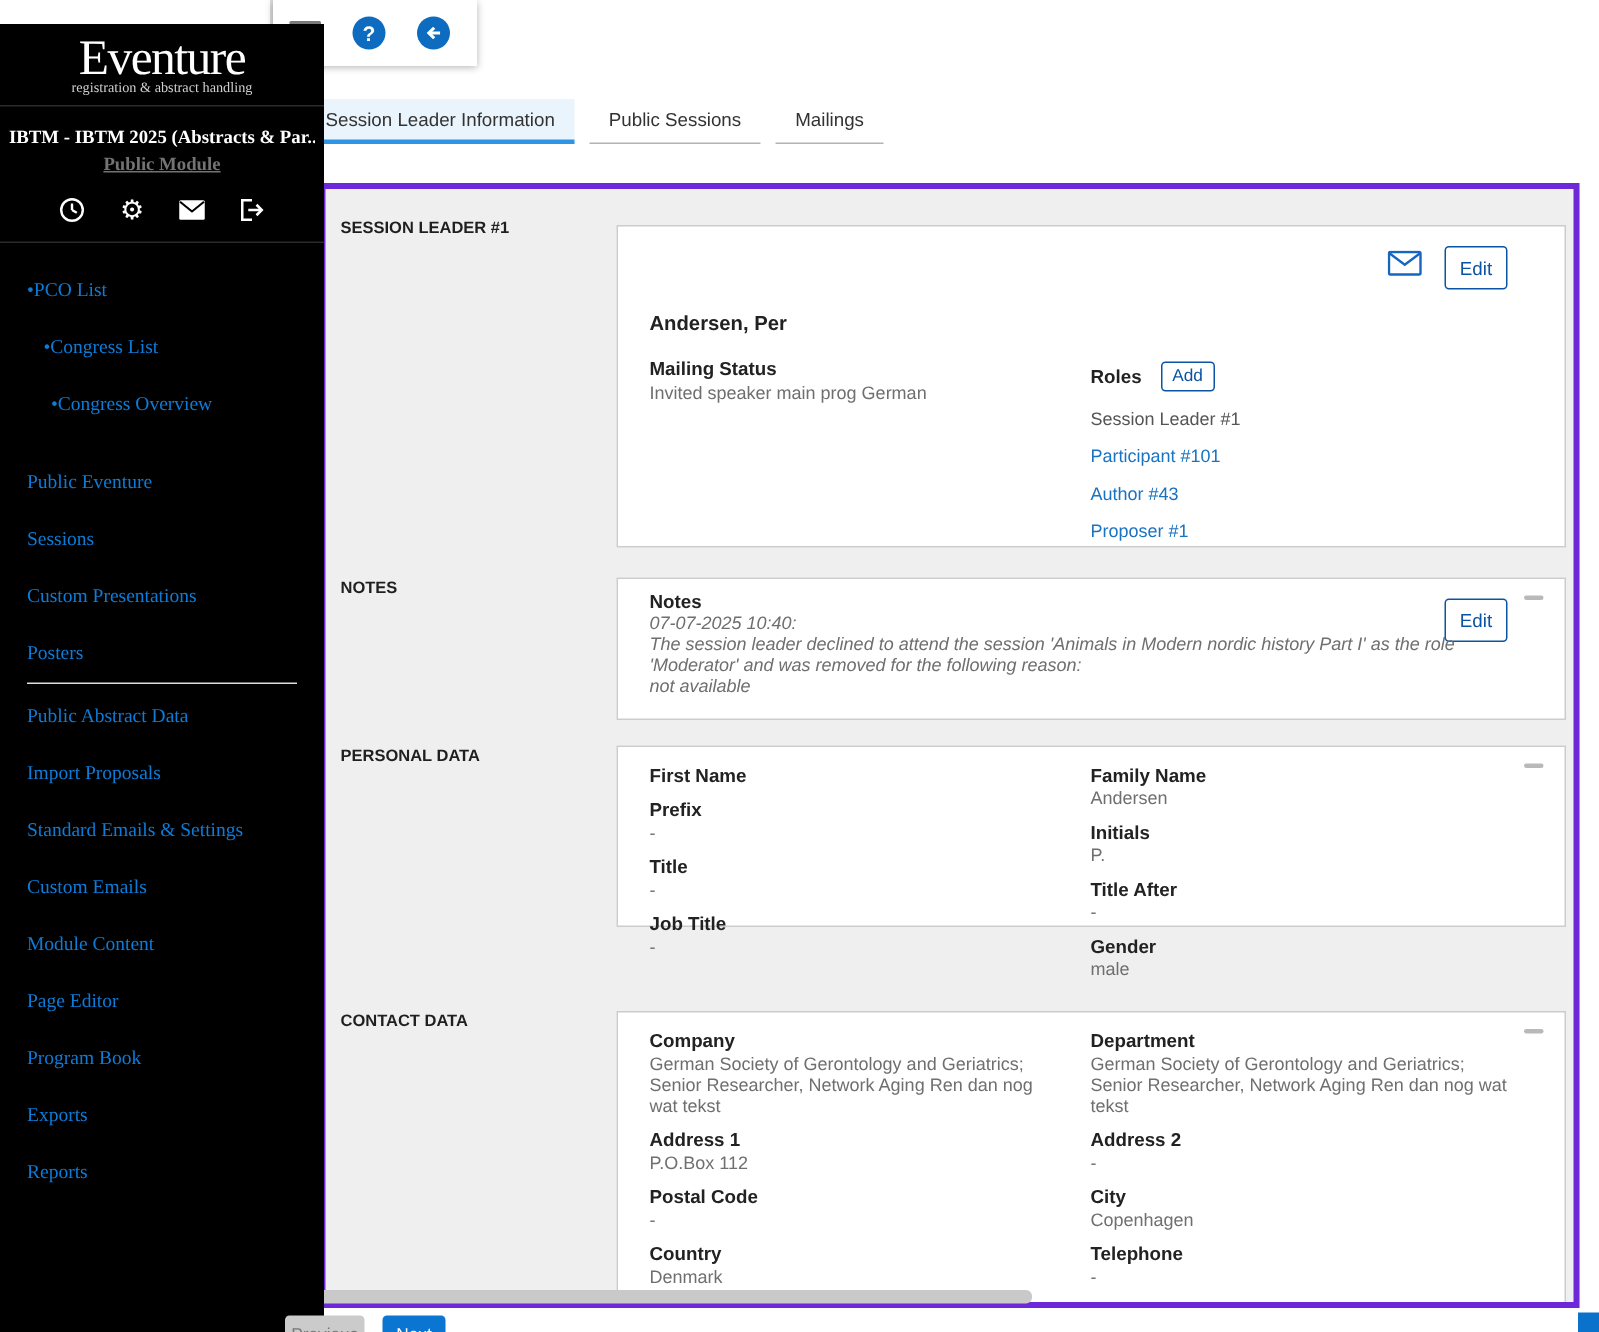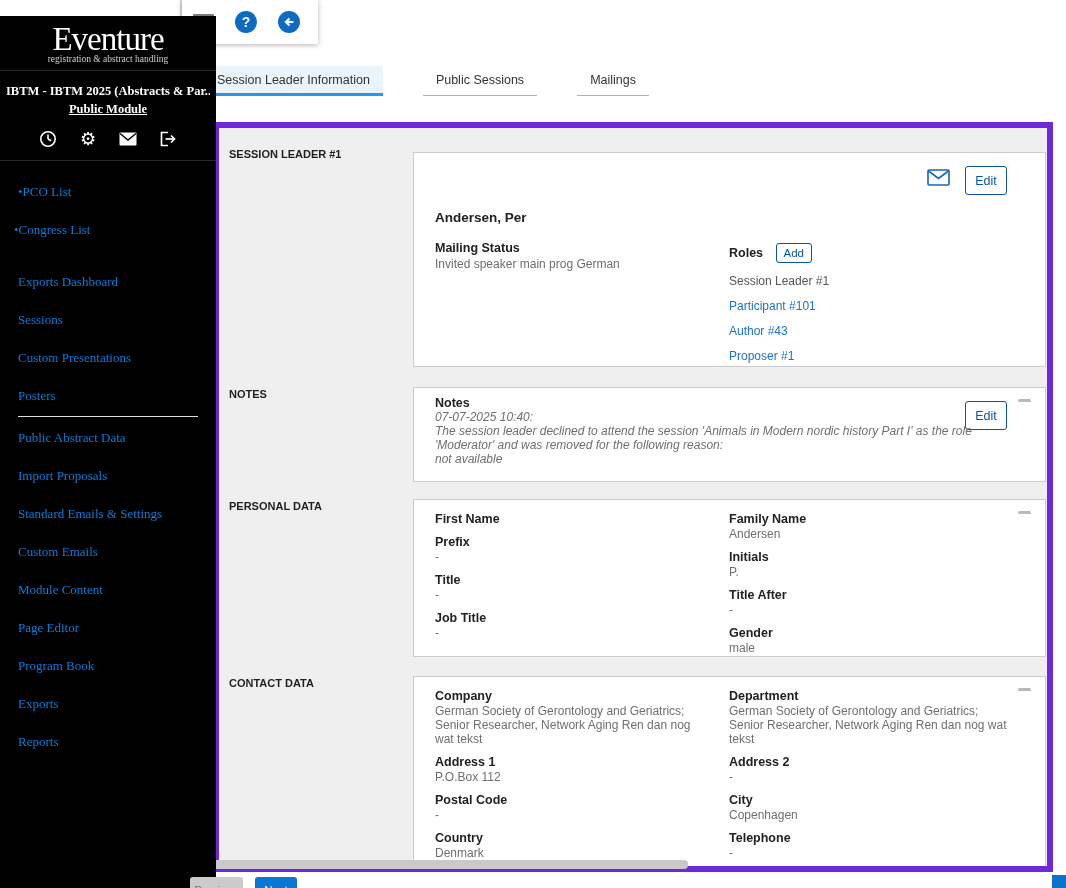--- a/index.html
+++ b/index.html
@@ -7,51 +7,51 @@
     font-family:"Liberation Sans","DejaVu Sans",sans-serif; }
 
   
   .sidebar { position:absolute; left:0; top:16px; width:216px; height:888px; background:#000; color:#fff; z-index:5;font-family:Liberation Serif, serif; }
   .logo-block { text-align:center; padding-top:6px; padding-bottom:6px; }
   .logo-title { font-size:33px; line-height:34px; color:#fff; letter-spacing:-1px; font-weight:400; }
   .logo-sub { font-size:9.5px; color:#cfcfcf; margin-top:-2px; }
   .side-divider { border-top:1px solid #2a2a2a; }
   .congress-block { text-align:center; padding:13px 6px 0 6px; }
   .congress-title { color:#fff; font-weight:700; font-size:12.5px; white-space:nowrap; overflow:hidden; }
-  .module-link { display:inline-block; color:#ffffff; font-weight:700; font-size:12.5px; text-decoration:underline; margin-top:3px; cursor:pointer;text-align:right; }
+  .module-link { display:inline-block; color:#737373; font-weight:700; font-size:12.5px; text-decoration:underline; margin-top:3px; cursor:pointer;text-align:right; }
   .icon-row { display:flex; justify-content:center; align-items:center; gap:22px; padding:13px 0 12px 0; }
   .icon-row .sicon { width:18px; height:18px; display:flex; align-items:center; justify-content:center; cursor:pointer; }
   .nav { padding-top:12px; }
   .nav-item { display:block; padding:11px 18px; font-size:13px; color:#0d7bd8; cursor:pointer; text-decoration:none; }
   .nav-item.tree1 { }
-  .nav-item.tree2 { padding-left:14px; }
+  .nav-item.tree2 { padding-left:29px; }
   .nav-item.tree3 { padding-left:34px; }
   .nav-item.tree1::before,.nav-item.tree2::before,.nav-item.tree3::before { content:"\2022 "; }
   .nav-item.gap-top { margin-top:14px; }
   .nav-item.active { color:#fff; }
   .active-underline { height:1px; background:#dedede; margin:1px 18px 2px 18px; }
 
   .v-strip { position:absolute; left:180px; top:0; width:2px; height:888px; background:#dcdcdc; z-index:1; }
 
   
   .topbar-box { position:absolute; left:182px; top:0; width:136px; height:44px; background:#fff;
     box-shadow:0 1px 5px rgba(0,0,0,0.3); display:flex; align-items:center; padding-left:11px; gap:21px; z-index:4; }
   .hamburger { width:21px; height:16px; display:flex; flex-direction:column; justify-content:space-between; cursor:pointer; }
   .hamburger span { display:block; height:3px; background:#7a7a7a; border-radius:1px; }
   .circle-btn { width:22px; height:22px; border-radius:50%; background:#0d6cc0; color:#fff; display:flex;
     align-items:center; justify-content:center; font-weight:700; font-size:14px; cursor:pointer; }
 
   
-  .tabs { position:absolute; left:204px; top:66px; display:flex; gap:40px; z-index:2; }
+  .tabs { position:absolute; left:204px; top:66px; display:flex; gap:10px; z-index:2; }
   .tab { font-size:12.5px; color:#333; padding:7px 13px 8px 13px; border-bottom:1px solid #b3b3b3; cursor:pointer; }
   .tab.active { background:#e9f4fc; border-bottom:3px solid #2d95e4; padding-bottom:6px; }
 
   
   .panel { position:absolute; left:213px; top:122px; width:840px; height:750px; background:#efefef;
-    border:6px solid #6d28d9; z-index:2; overflow:hidden; }
+    border:4px solid #6d28d9; z-index:2; overflow:hidden; }
   .section-label { position:absolute; left:10px; font-size:11px; font-weight:700; color:#1f1f1f; }
   .card { position:absolute; left:194px; width:633px; background:#fff; border:1px solid #ccc; }
   .edit-btn { position:absolute; top:13px; right:38px; width:42px; height:29px; background:#fff;
     border:1px solid #0b54a3; border-radius:3px; color:#0b54a3; font-size:12.5px; display:flex;
     align-items:center; justify-content:center; cursor:pointer; font-family:inherit; }
   .add-btn { display:inline-block; border:1px solid #0b54a3; border-radius:3px; color:#0b54a3; background:#fff;
     font-size:11.5px; padding:3px 7px; margin-left:8px; cursor:pointer; vertical-align:middle; font-family:inherit; }
   .minus-icon { position:absolute; top:11px; right:14px; width:13px; height:3px; background:#b9b9b9; border-radius:1.5px; cursor:pointer; }
   .mail-icon { position:absolute; top:16px; right:95px; cursor:pointer; }
   .sl-name { position:absolute; left:21px; top:57px; font-size:13.5px; font-weight:700; color:#222; }
@@ -115,21 +115,22 @@
           <line x1="6.5" y1="8" x2="15" y2="8" stroke="#fff" stroke-width="1.7"></line>
           <polyline points="12,4.5 15.5,8 12,11.5" stroke="#fff" stroke-width="1.7" fill="none"></polyline>
         </svg>
     </span>
   </div>
   <div class="side-divider"></div>
 
   <nav class="nav">
     <a class="nav-item tree1">PCO List</a>
     <a class="nav-item tree2">Congress List</a>
-    <a class="nav-item gap-top">Exports Dashboard</a>
+    <a class="nav-item tree3">Congress Overview</a>
+    <a class="nav-item gap-top">Public Eventure</a>
     <a class="nav-item">Sessions</a>
     <a class="nav-item">Custom Presentations</a>
     <a class="nav-item">Posters</a>
     <div class="active-underline"></div>
     <a class="nav-item">Public Abstract Data</a>
     <a class="nav-item">Import Proposals</a>
     <a class="nav-item">Standard Emails &amp; Settings</a>
     <a class="nav-item">Custom Emails</a>
     <a class="nav-item">Module Content</a>
     <a class="nav-item">Page Editor</a>
@@ -196,21 +197,21 @@
     <div class="minus-icon"></div>
     <button class="edit-btn">Edit</button>
     <div class="notes-content">
       <div class="blk-label">Notes</div>
       <div class="notes-line">07-07-2025 10:40:</div>
       <div class="notes-line">The session leader declined to attend the session 'Animals in Modern nordic history Part I' as the role 'Moderator' and was removed for the following reason:</div>
       <div class="notes-line">not available</div>
     </div>
   </div>
 
-  <div class="card" style="top:371px; height:158px;">
+  <div class="card" style="top:371px; height:121px;">
     <div class="minus-icon"></div>
     <div class="fields-grid">
       <div class="fcol-l">
         <div class="field">
             <div class="f-label">First Name</div>
           </div>
         <div class="field">
             <div class="f-label">Prefix</div>
             <div class="f-value">-</div>
           </div>

